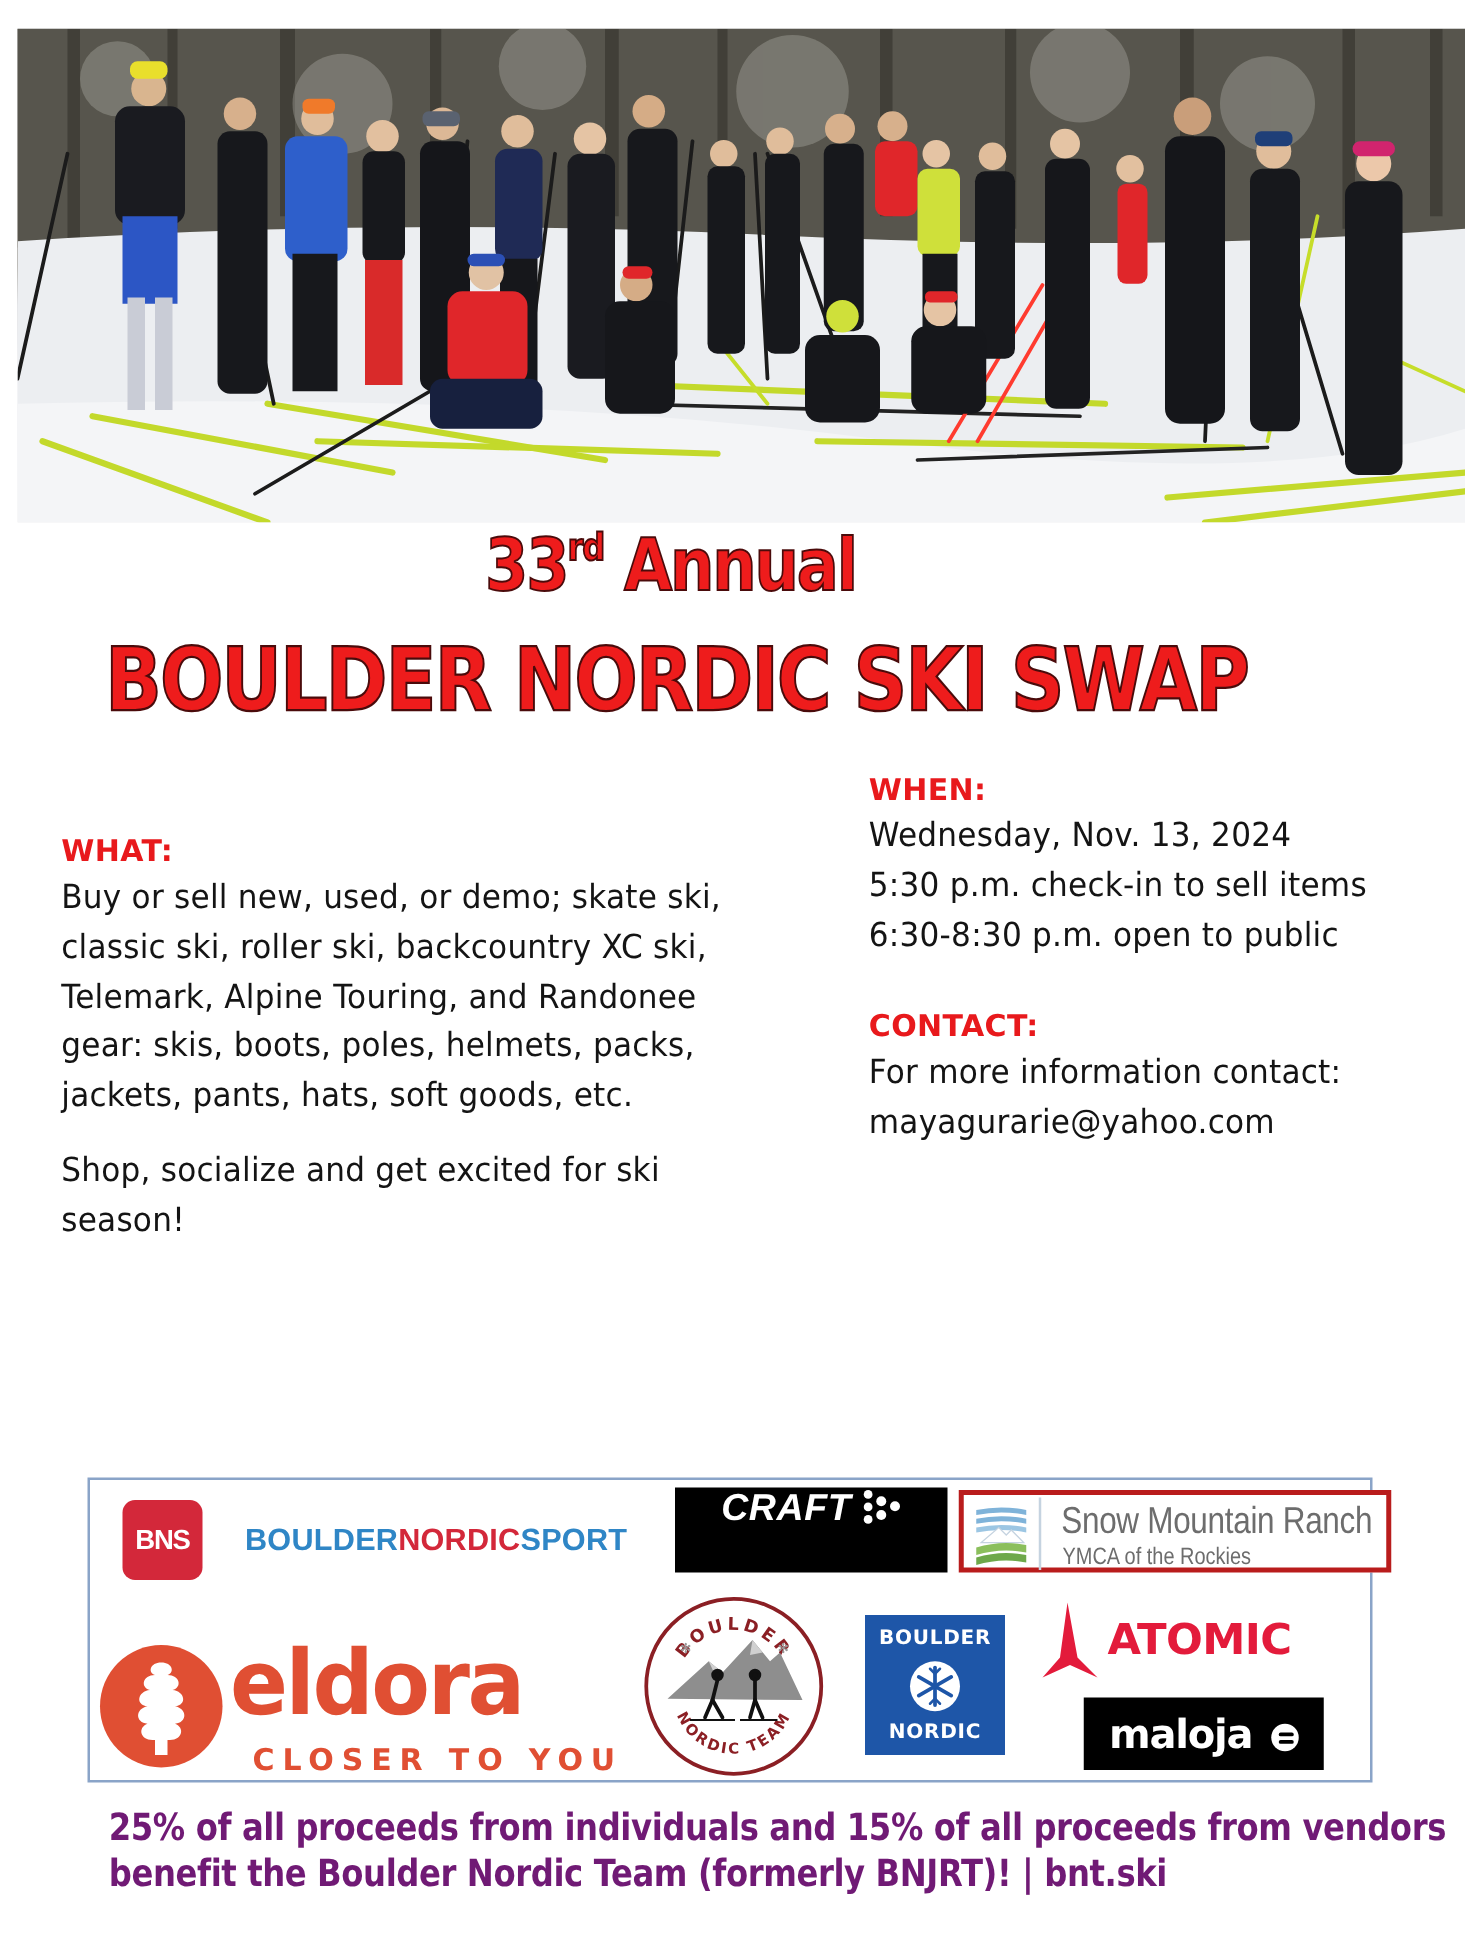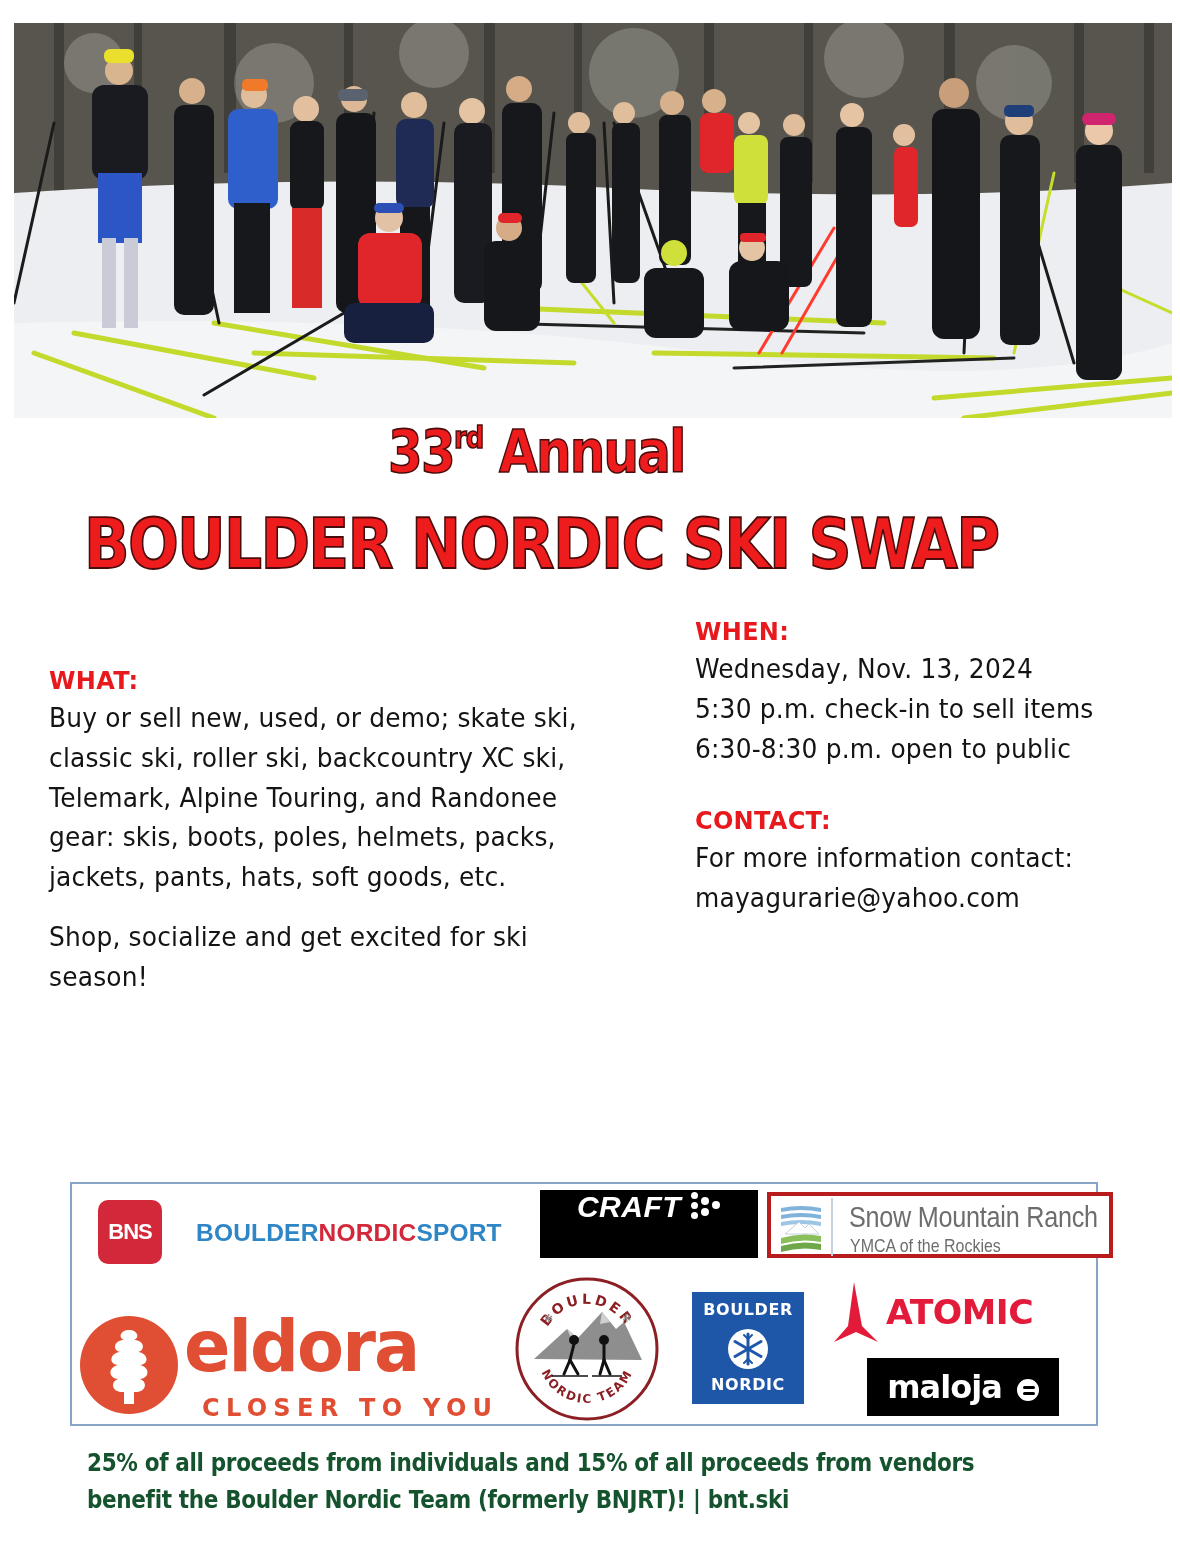--- a/index.html
+++ b/index.html
@@ -157,21 +157,21 @@
   .maloja-mark::before, .maloja-mark::after {
     content: ""; position: absolute; left: 6px; width: 12px; height: 3px; background: #000; border-radius: 2px;
   }
   .maloja-mark::before { top: 7px; }
   .maloja-mark::after { top: 13px; }
 
   
   .footer {
     position: absolute; left: 87px; top: 1444px; width: 1020px;
     font-family: "DejaVu Sans", "Liberation Sans", sans-serif; font-weight: bold;
-    font-size: 25px; line-height: 37px; color: #14532d; letter-spacing: -0.4px;
+    font-size: 30px; line-height: 37px; color: #701a75; letter-spacing: -0.4px;
   }
   .footer div { white-space: nowrap; transform: scaleX(0.862); transform-origin: left top; }
 </style>
 </head>
 <body>
 
 <div class="photo">
   <svg viewBox="0 0 1158 395" preserveAspectRatio="none">
 
     <rect x="0" y="0" width="1158" height="175" fill="#57554d"></rect>

